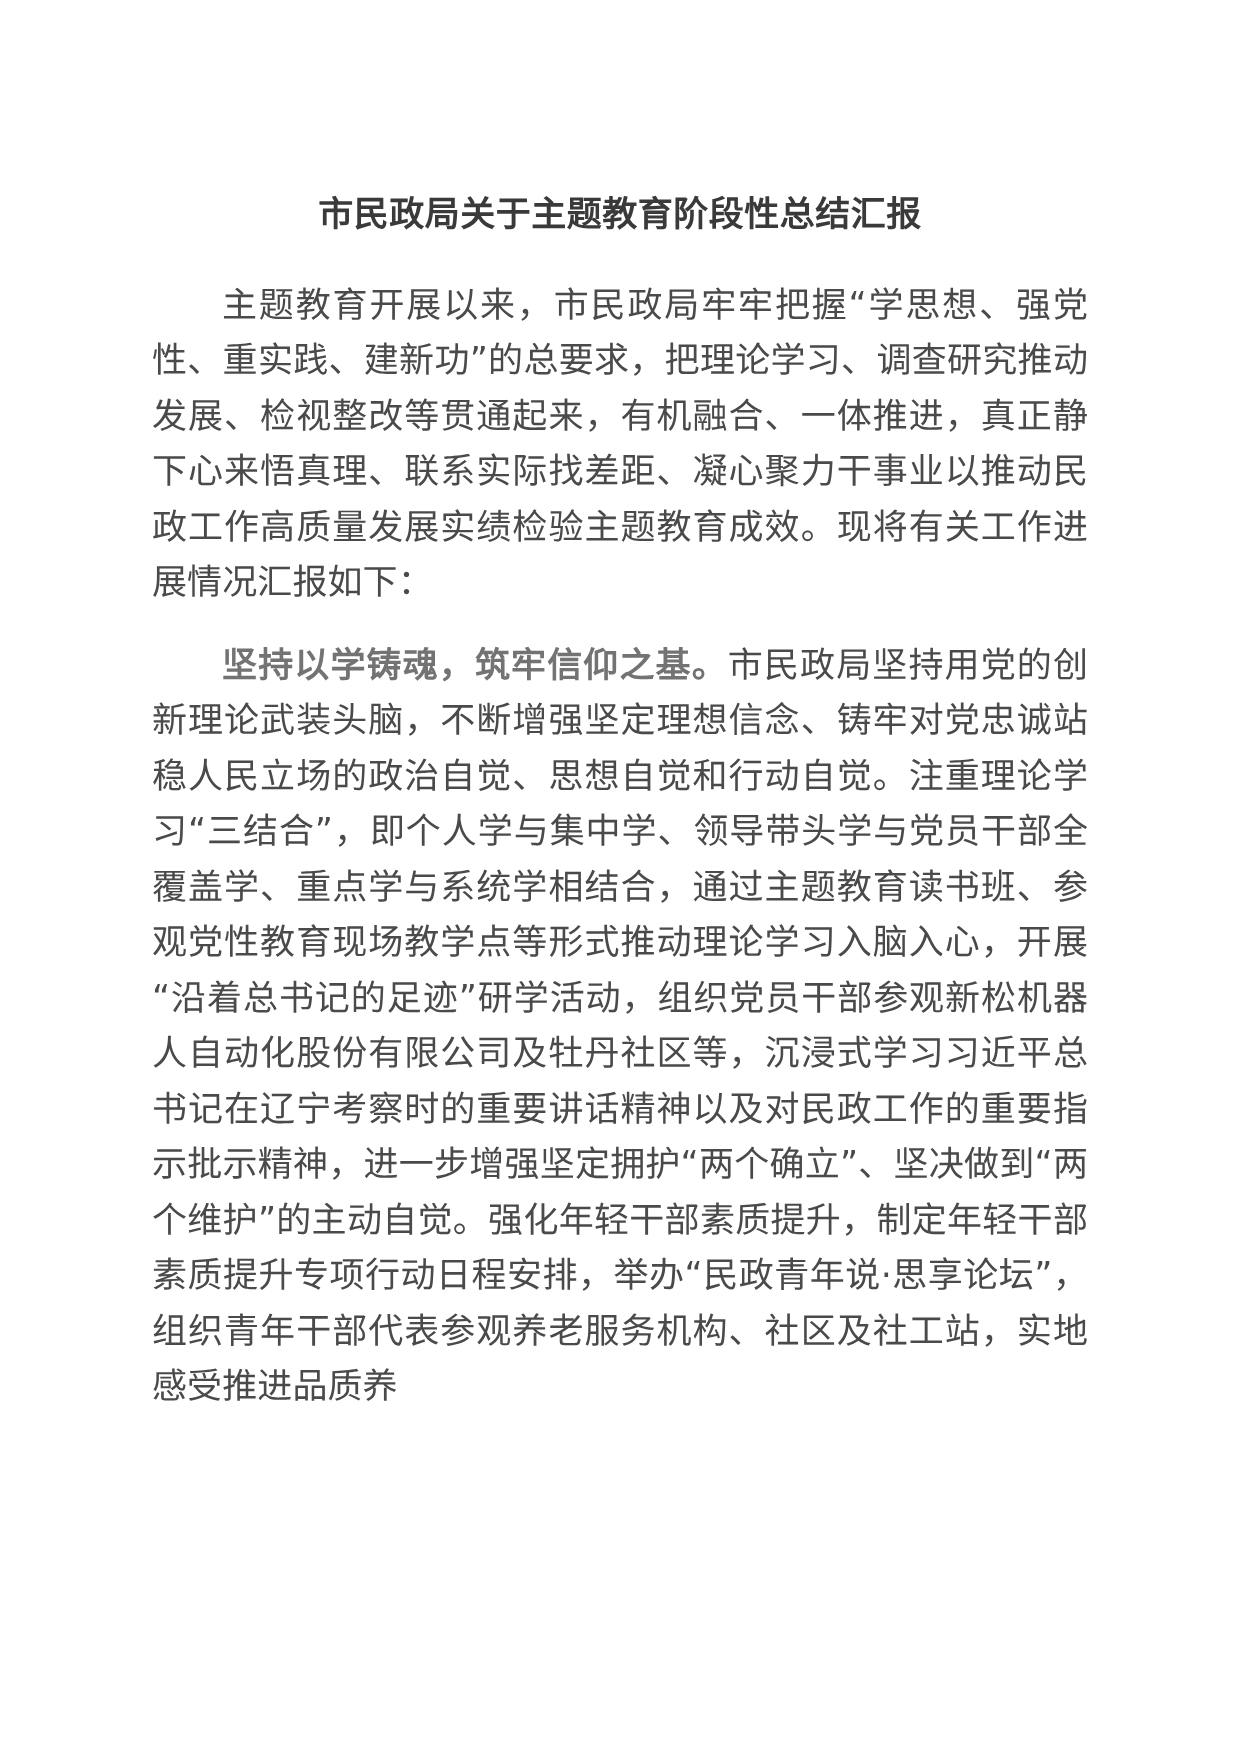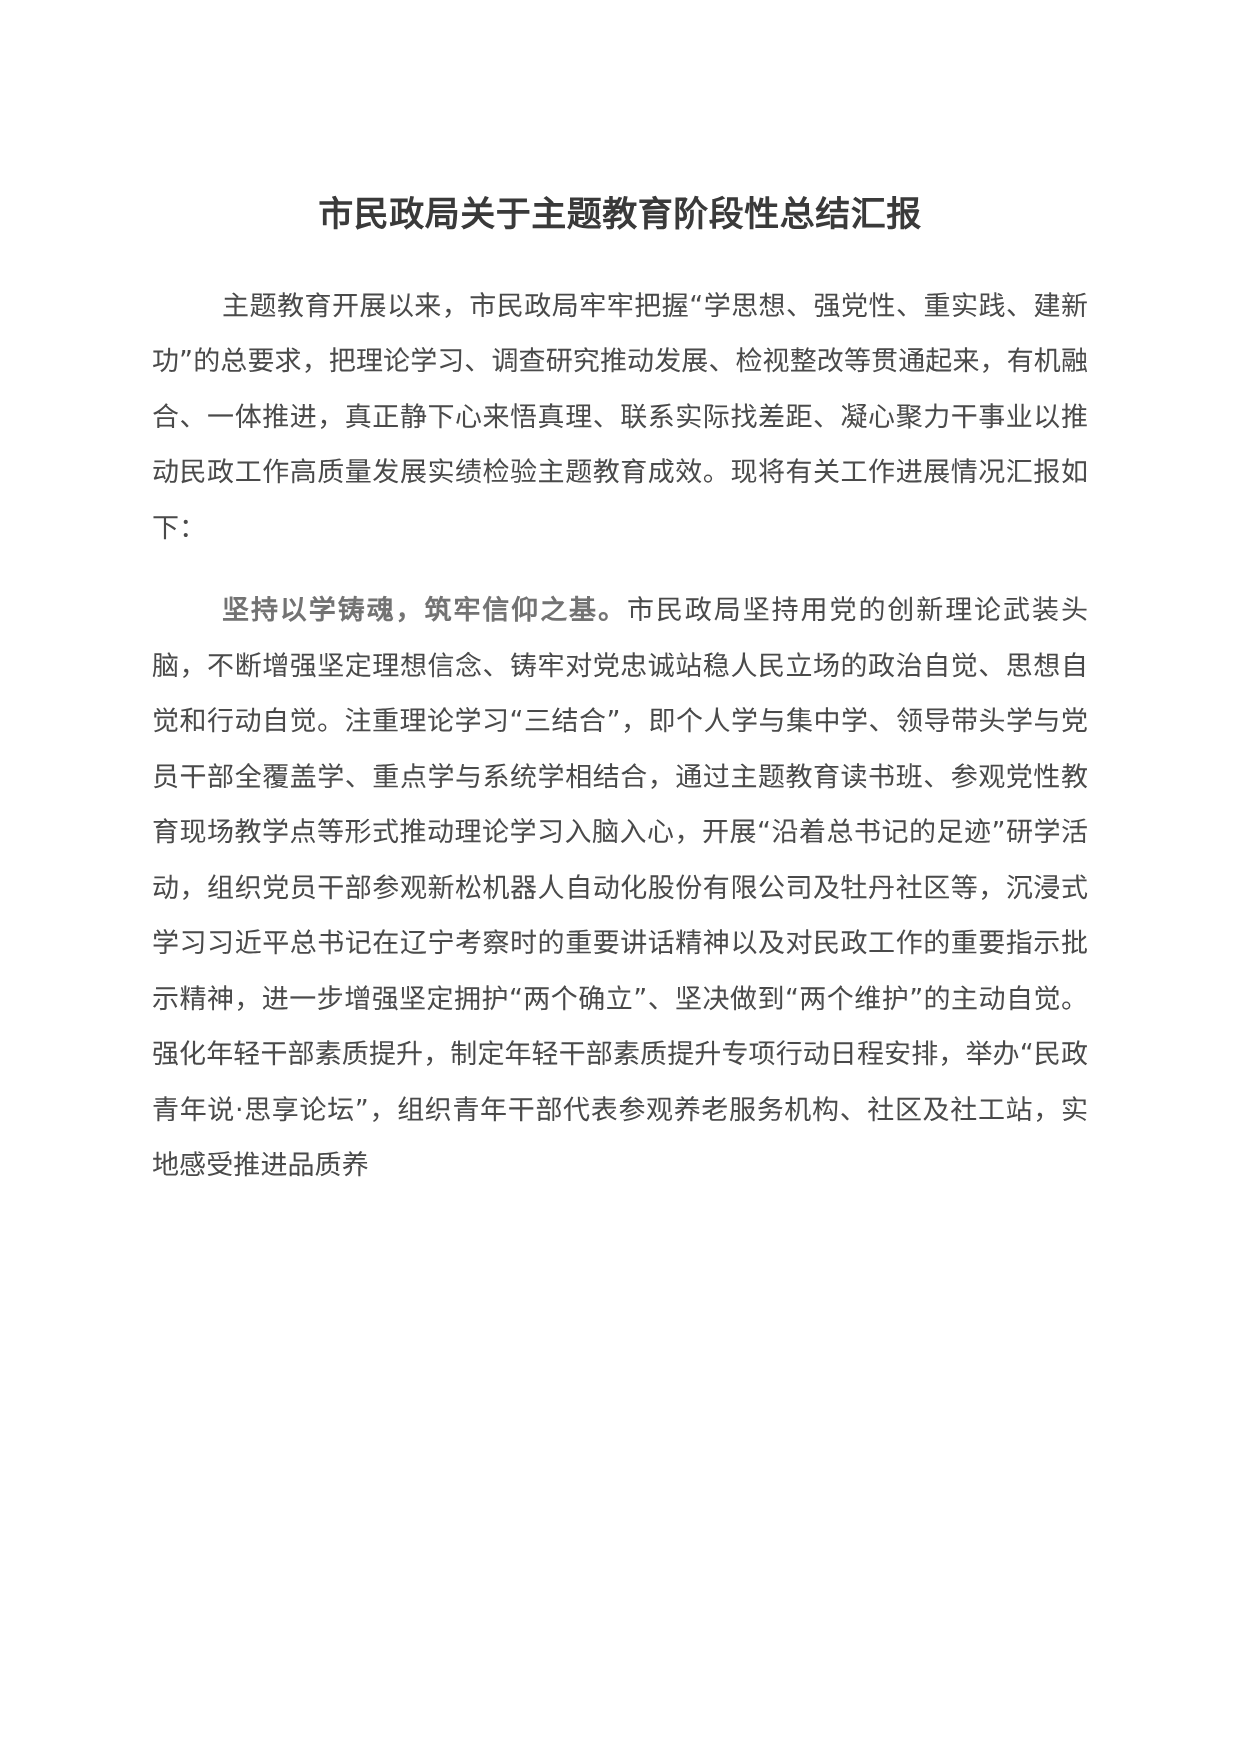--- a/index.html
+++ b/index.html
@@ -37,21 +37,21 @@
     font-size: 35px;
     line-height: 1.3;
     color: #3a3a3a;
     letter-spacing: 0.5px;
     padding-top: 176px;
   }
 
   .para {
     margin: 0;
     font-family: "DejaVu Sans", "Liberation Sans", sans-serif;
-    font-size: 27px;
+    font-size: 35px;
     line-height: 55.5px;
     color: #4a4a4a;
     text-align: justify;
     text-justify: inter-ideograph;
     text-indent: 70px;
     letter-spacing: 0.1px;
     word-break: break-all;
   }
 
   .para-intro {

